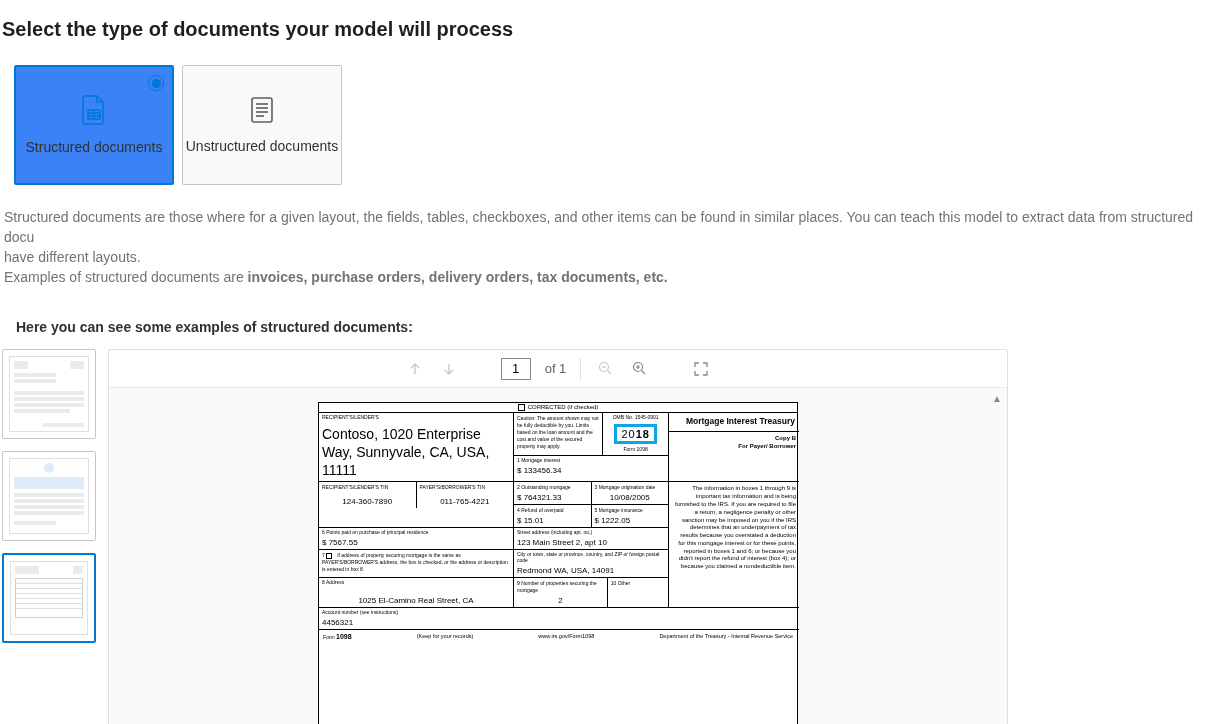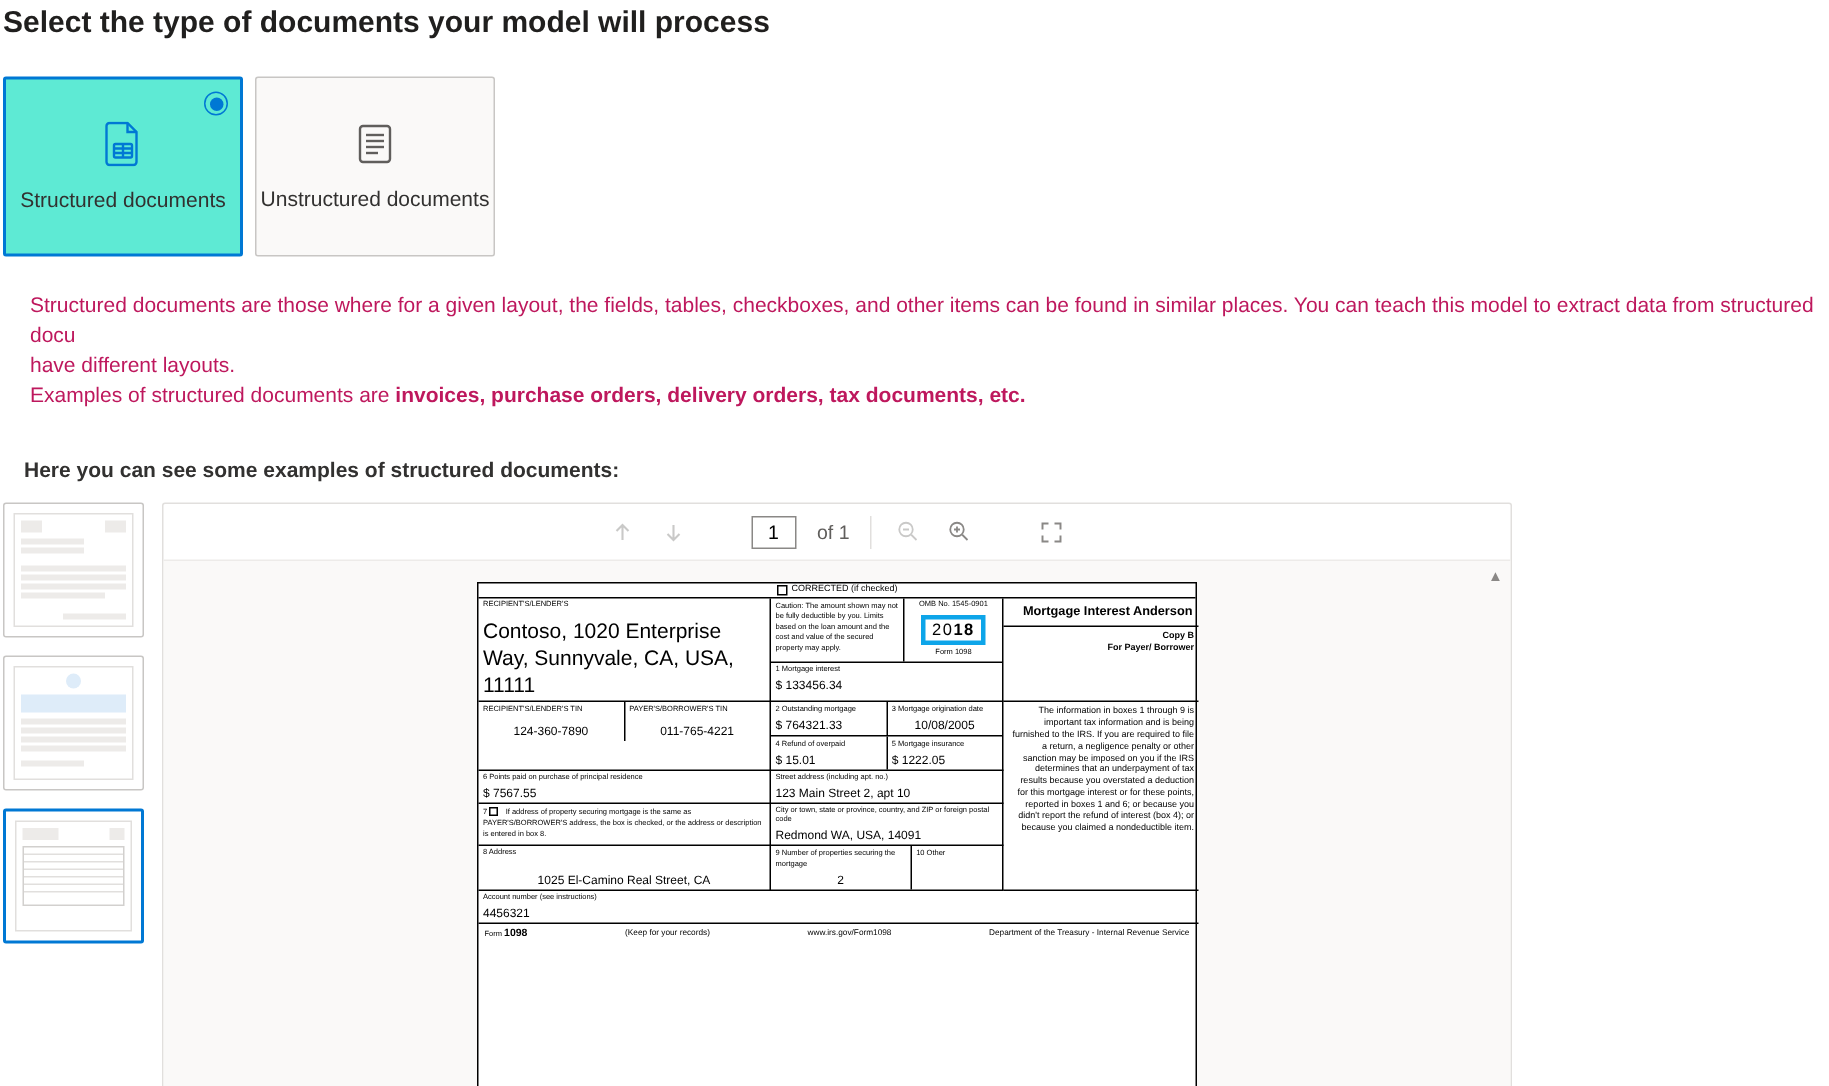--- a/index.html
+++ b/index.html
@@ -9,21 +9,21 @@
     color: #323130;
     background: #fff;
     padding: 0;
     width: 1219px;
     overflow: hidden;
   }
   .page-title {
     font-size: 20px;
     font-weight: 600;
     color: #201f1e;
-    padding: 4px 0 0 2px;
+    padding: 18px 0 0 2px;
     margin-bottom: 24px;
   }
   .cards-row {
     display: flex;
     gap: 8px;
     padding-left: 2px;
     margin-bottom: 22px;
   }
   .card {
     width: 160px;
@@ -34,21 +34,22 @@
     display: flex;
     flex-direction: column;
     align-items: center;
     justify-content: center;
     position: relative;
     cursor: pointer;
     text-align: center;
   }
   .card.selected {
     border: 2px solid #0078d4;
-    background: #5eead4;
+    background: #3b82f6;
+    margin-left: 12px;
   }
   .radio-dot {
     position: absolute;
     top: 8px;
     right: 8px;
     width: 16px;
     height: 16px;
     border: 1px solid #0078d4;
     border-radius: 50%;
     display: flex;
@@ -58,23 +59,23 @@
   .radio-dot::after {
     content: "";
     width: 9px;
     height: 9px;
     background: #0078d4;
     border-radius: 50%;
   }
   .card .icon { margin-bottom: 10px; }
   .card .label { font-size: 14px; color: #323130; line-height: 18px; }
   .desc-block {
-    padding-left: 20px;
+    padding-left: 4px;
     line-height: 20px;
-    color: #be185d;
+    color: #737373;
   }
   .desc-block p { margin-bottom: 0; }
   .desc-block .bold { font-weight: 600; }
   .examples-title {
     margin-top: 32px;
     padding-left: 16px;
     font-weight: 600;
     font-size: 14px;
     margin-bottom: 14px;
   }
@@ -370,21 +371,21 @@
                 <div style="margin-top:3px"><span class="year-box"><span>20</span><span class="bold">18</span></span></div>
                 <div class="lbl" style="margin-top:3px">Form 1098</div>
               </div>
             </div>
             <div class="subcell" style="border-bottom:none">
               <div class="lbl">1 Mortgage interest</div>
               <div class="val">$ 133456.34</div>
             </div>
           </div>
           <div class="cell nr" style="padding:0">
-            <div class="title-box">Mortgage Interest Anderson</div>
+            <div class="title-box">Mortgage Interest Treasury</div>
             <div class="copy-box"><span class="b">Copy B</span><br><span class="b">For Payer/ Borrower</span></div>
           </div>
 
           <div class="cell" style="padding:0">
             <div class="inner-split">
               <div><span class="lbl">RECIPIENT'S/LENDER'S TIN</span><div class="val" style="text-align:center;margin-top:6px">124-360-7890</div></div>
               <div><span class="lbl">PAYER'S/BORROWER'S TIN</span><div class="val" style="text-align:center;margin-top:6px">011-765-4221</div></div>
             </div>
           </div>
           <div class="cell" style="padding:0">

